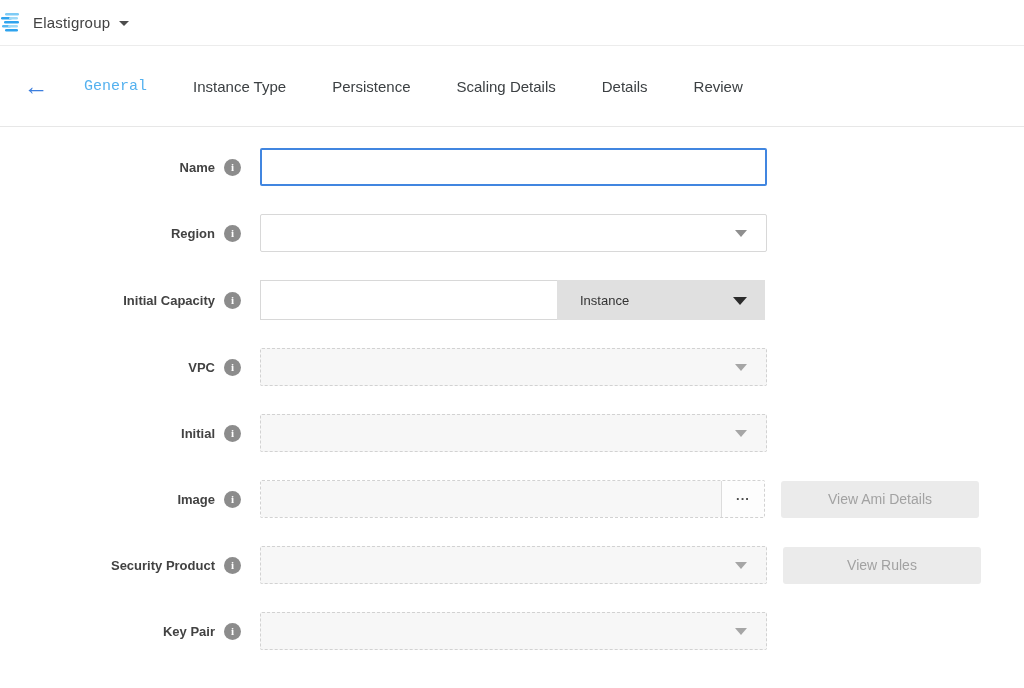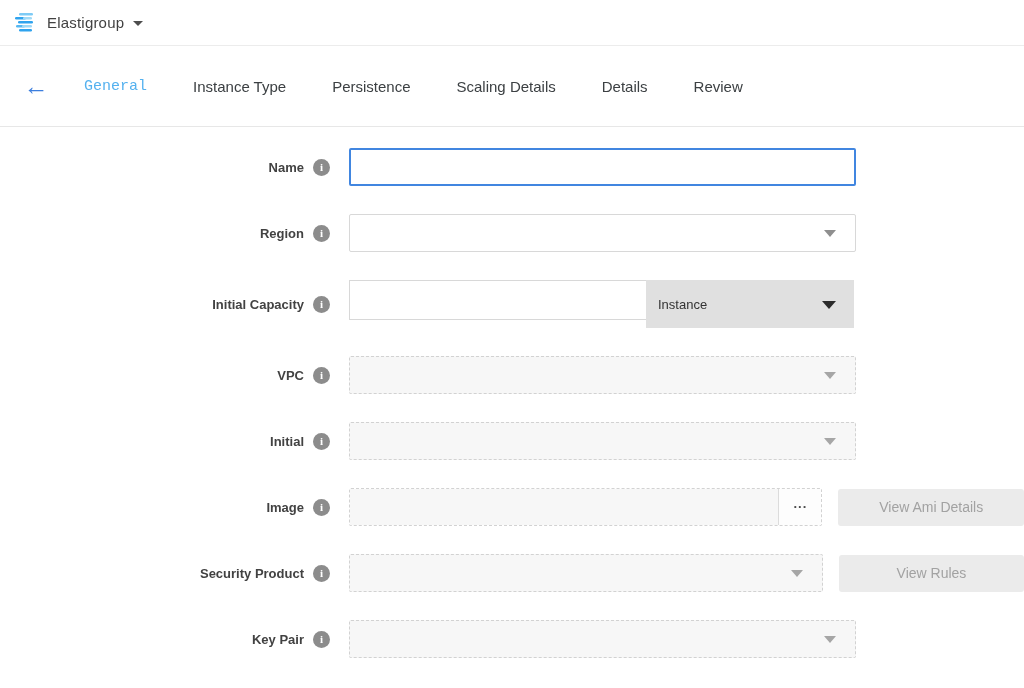--- a/index.html
+++ b/index.html
@@ -2,21 +2,21 @@
 <html><head>
 <meta charset="utf-8">
 <style>
   * { box-sizing: border-box; margin: 0; padding: 0; }
   html, body { width: 1024px; height: 688px; background: #ffffff; overflow: hidden; }
   body { font-family: "Liberation Sans", "DejaVu Sans", sans-serif; color: #424242; }
 
   
   .topbar {
     height: 46px; display: flex; align-items: center;
-    padding-left: 14px; border-bottom: 1px solid #ececec; background: #fff;
+    border-bottom: 1px solid #ececec; background: #fff;
   }
   .logo { width: 24px; height: 22px; margin-right: 9px; }
   .topbar-title { font-size: 15px; color: #424242; font-weight: 400; letter-spacing: .2px; }
   .title-caret {
     width: 0; height: 0; margin-left: 9px; margin-top: 2px;
     border-left: 5px solid transparent; border-right: 5px solid transparent;
     border-top: 5px solid #4d4d4d;
   }
   .topbar-group { display: flex; align-items: center; cursor: pointer; }
 
@@ -31,21 +31,21 @@
     line-height: 1; user-select: none;
   }
   .tabs { display: flex; align-items: center; gap: 46px; }
   .tab { font-size: 15px; color: #3c4043; cursor: pointer; white-space: nowrap; }
   .tab.active { color: #54b1ef; font-family: Liberation Mono, monospace; }
 
   
   .form { padding-top: 21px; }
   .row { display: flex; align-items: center; margin-bottom: 28px; }
   .label-col {
-    width: 349px; display: flex; justify-content: flex-end; align-items: center;
+    width: 260px; display: flex; justify-content: flex-end; align-items: center;
     padding-right: 19px; flex-shrink: 0; padding-left: 31px;
   }
   .field-label { font-size: 13px; font-weight: bold; color: #424242; margin-right: 9px; white-space: nowrap; }
   .info-icon {
     width: 17px; height: 17px; border-radius: 50%; background: #8c8c8c;
     color: #ffffff; font-size: 11px; font-weight: bold; font-style: normal;
     display: flex; align-items: center; justify-content: center; flex-shrink: 0;
     cursor: pointer; font-family: "Liberation Serif", serif;
   }
 
@@ -68,22 +68,22 @@
   .select.disabled { background: #f7f7f7; border: 1px dashed #d2d2d2; cursor: default; }
   .select.disabled .caret { border-top-color: #a6a6a6; }
 
   
   .capacity-wrap { display: flex; width: 505px; }
   .capacity-input {
     flex: 1; height: 40px; border: 1px solid #d8d8d8; border-right: none;
     padding: 0 10px; font-size: 14px; color: #424242; outline: none; background: #fff;
   }
   .unit-select {
-    width: 208px; height: 48px; background: #e0e0e0; position: relative;
-    display: flex; align-items: center; padding-left: 12px; cursor: pointer;
+    width: 208px; height: 40px; background: #e0e0e0; position: relative;
+    display: flex; align-items: center; padding-left: 23px; cursor: pointer;
   }
   .unit-select .unit-label { font-size: 13px; color: #333; }
   .unit-select .caret {
     position: absolute; right: 18px; top: 50%; margin-top: -3px;
     width: 0; height: 0;
     border-left: 7px solid transparent; border-right: 7px solid transparent;
     border-top: 8px solid #2b2b2b;
   }
 
   

